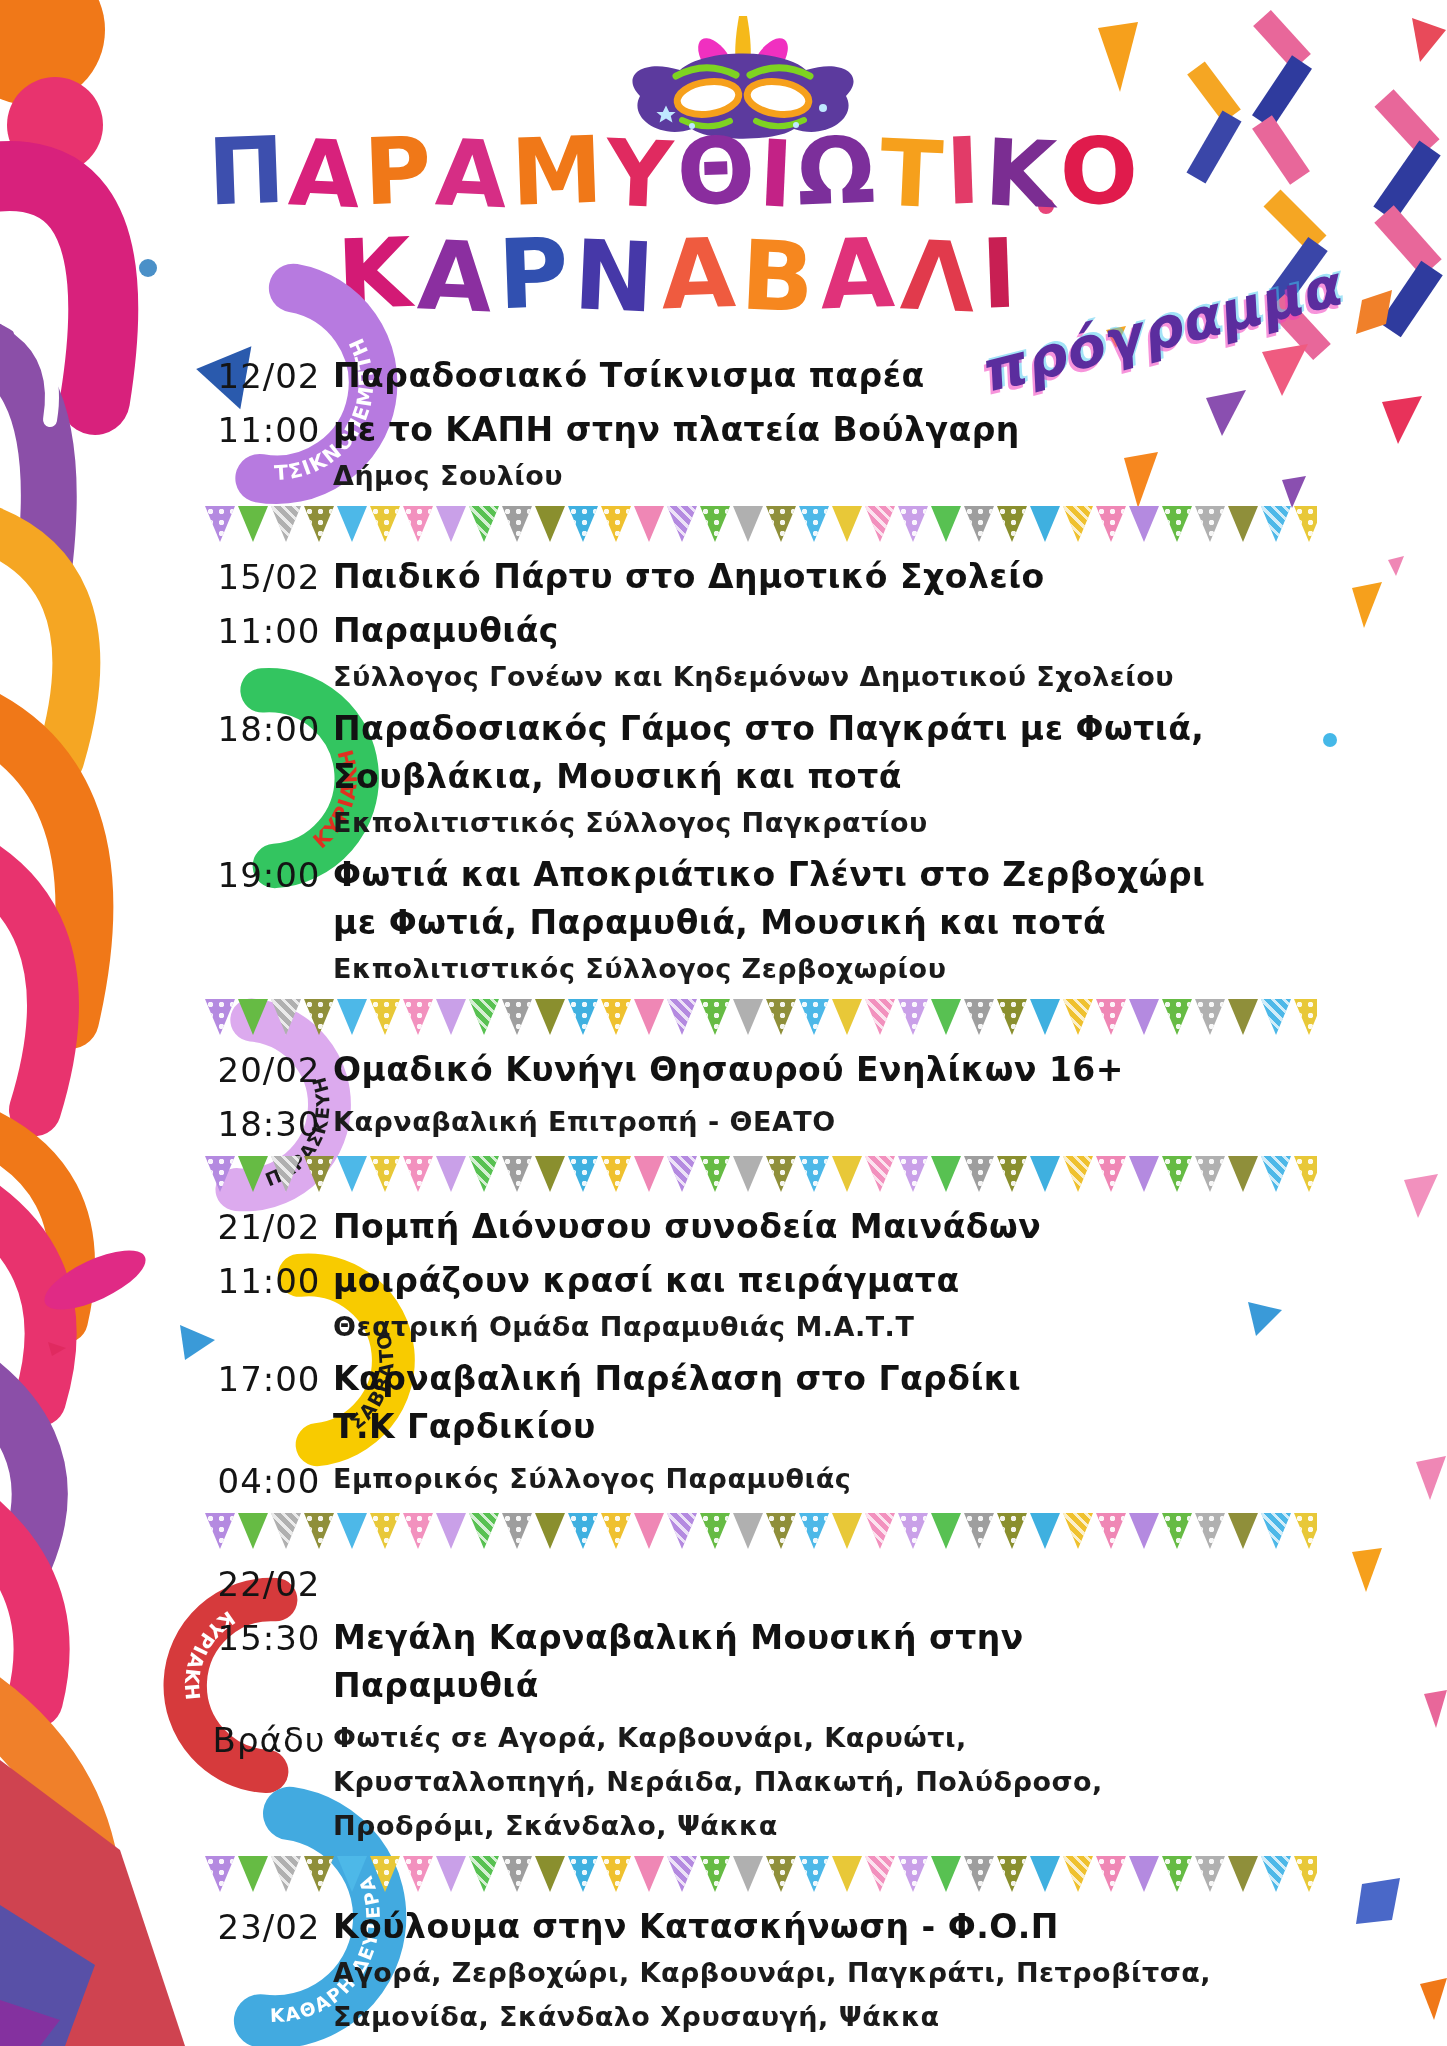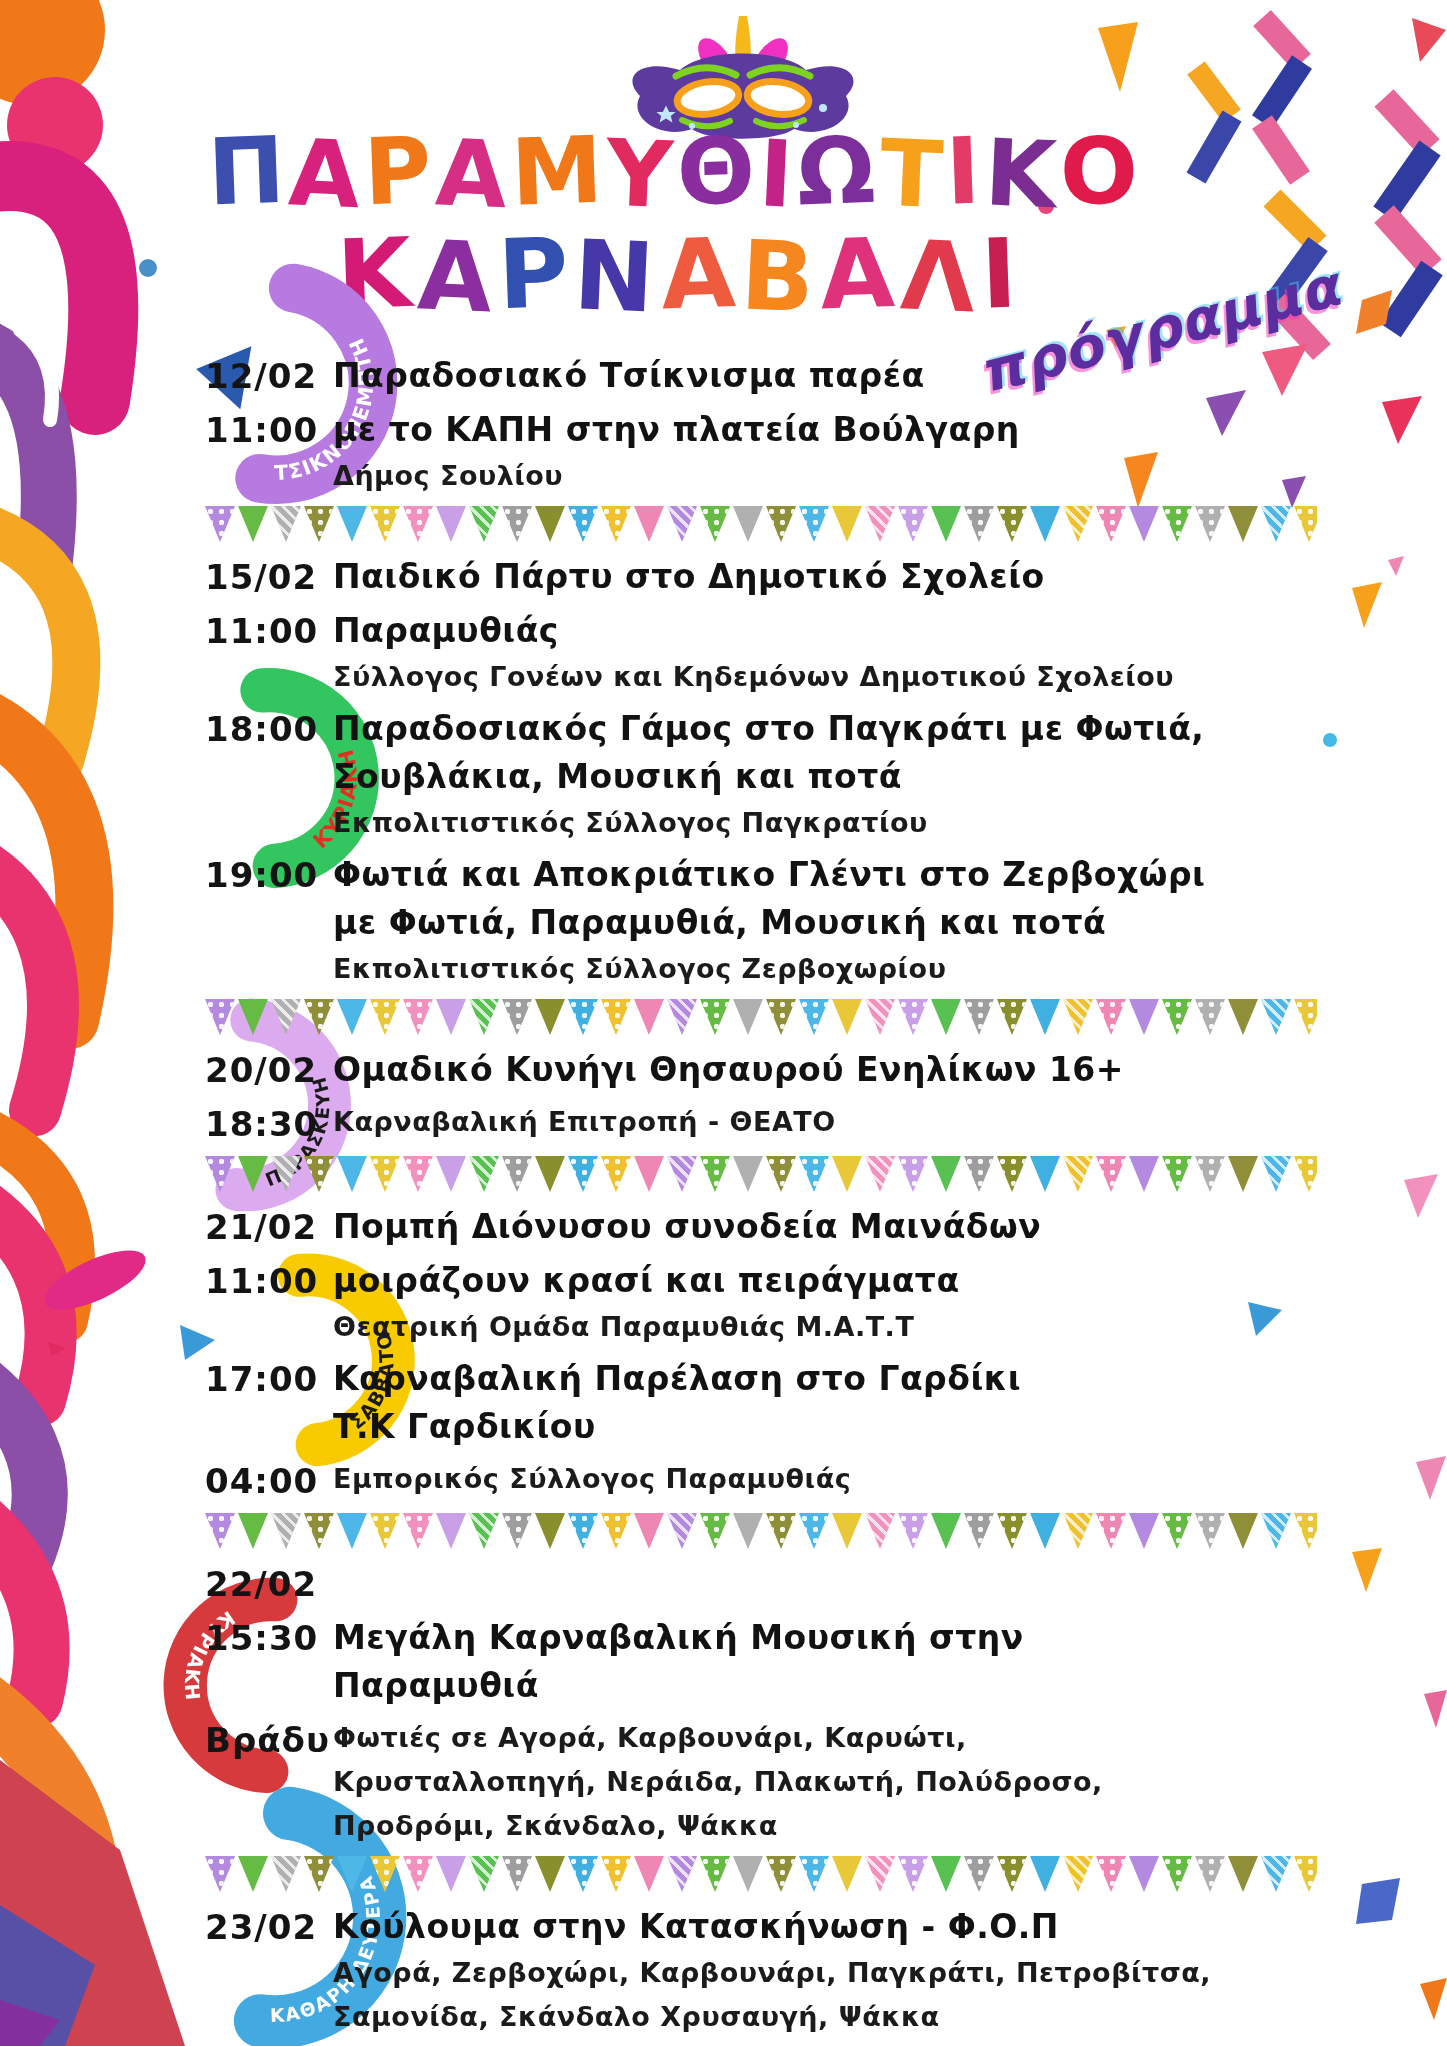--- a/index.html
+++ b/index.html
@@ -10,21 +10,21 @@
   .title-1{left:195px;top:118px;width:960px;font-size:92px;letter-spacing:4px;}
   .title-2{left:330px;top:218px;width:700px;font-size:96px;letter-spacing:6px;}
   .title-letter{display:inline-block;transform:rotate(-2deg);}
   .title-letter:nth-child(even){transform:rotate(2.5deg) translateY(3px);}
   .script-word{position:absolute;left:978px;top:296px;font-size:56px;font-weight:bold;font-style:italic;
                transform:rotate(-14deg);letter-spacing:1px;
                text-shadow:-3px 3px 0 rgba(240,60,190,.55), 3px -2px 0 rgba(70,200,240,.5);}
   
   .schedule{position:absolute;left:205px;top:352px;width:1112px;}
   .item{display:flex;margin-bottom:6px;}
-  .time{width:128px;flex:none;font-size:34px;font-weight:bold;color:#141414;line-height:48px;letter-spacing:1px;}
+  .time{width:128px;flex:none;font-size:34px;font-weight:normal;color:#141414;line-height:48px;letter-spacing:1px;text-align:center;}
   .lines{flex:1;}
   .line{letter-spacing:.5px;}
   .line.main{font-size:33px;font-weight:bold;color:#121212;line-height:48px;}
   .line.org{font-size:27px;font-weight:bold;color:#1b1b1b;line-height:44px;}
   .bunting{display:flex;gap:3px;margin:8px 0 10px 0;height:37px;overflow:hidden;}
   .flag{width:30px;height:36px;flex:none;clip-path:polygon(0 0,100% 0,50% 100%);}
   .flag.dot{background-image:radial-gradient(rgba(255,255,255,.9) 2.5px, rgba(255,255,255,0) 3px);
             background-size:11px 11px;}
   .flag.stripe{background-image:repeating-linear-gradient(45deg, rgba(255,255,255,.75) 0 3px, rgba(255,255,255,0) 3px 8px);}
   

